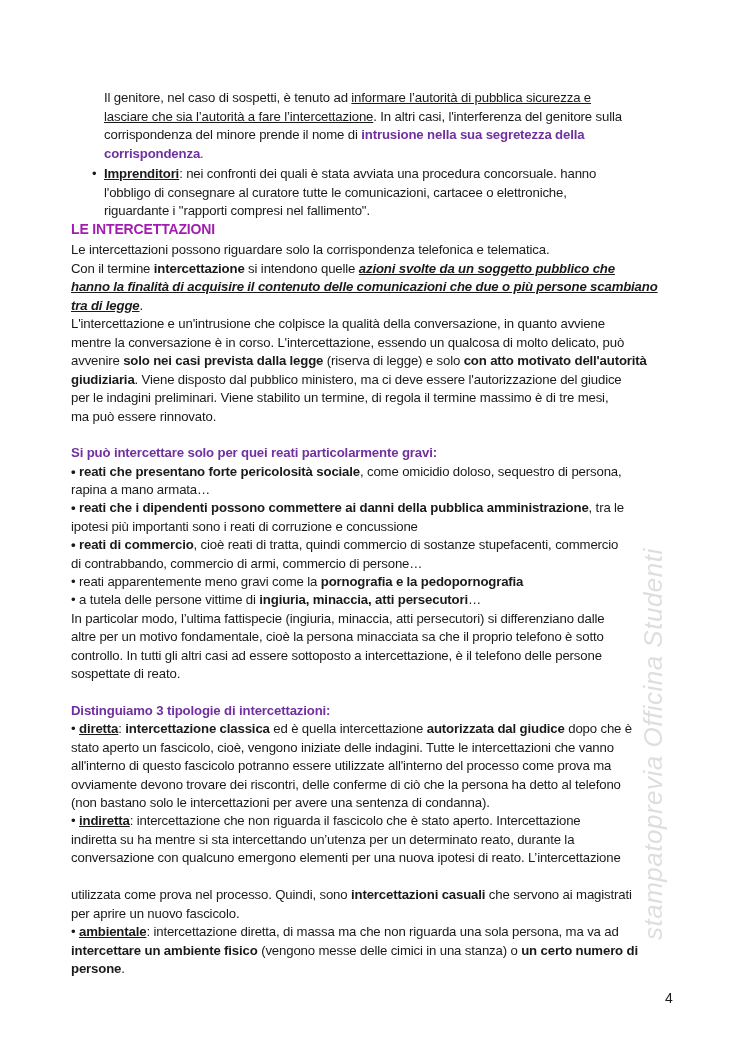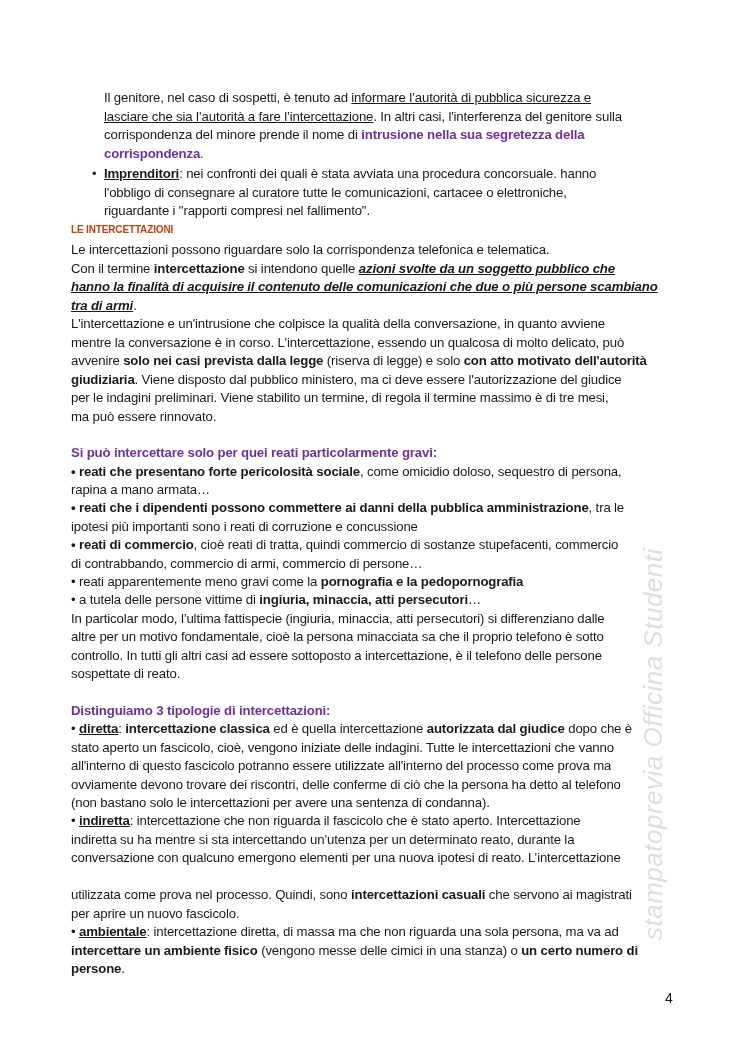--- a/index.html
+++ b/index.html
@@ -9,21 +9,21 @@
       font-family: "Liberation Sans", sans-serif; color: #1a1a1a;
       font-size: 13.2px; letter-spacing: -0.15px;
     }
     .line { position: absolute; white-space: nowrap; line-height: 19px; }
     .indent { left: 104px; }
     .main { left: 71px; }
     .b { font-weight: bold; text-align: right; }
     .u { text-decoration: underline; }
     .i { font-style: italic; }
     .purple { color: #7030a0; }
-    .red { color: #c2410c; font-weight: bold; font-size: 10px; }
+    .red { color: #a21caf; font-weight: bold; font-size: 14px; }
     .bullet-dot { position: absolute; left: 92px; font-size: 13px; }
     .watermark {
       position: absolute; left: 638px; top: 520px;
       width: 30px; height: 420px;
       color: rgba(160,160,160,0.35); font-style: italic;
       font-family: "Liberation Sans", sans-serif; font-size: 26px;
       writing-mode: vertical-rl; transform: rotate(180deg);
       white-space: nowrap; overflow: hidden; letter-spacing: 0.5px;
     }
     .page-num { position: absolute; left: 665px; top: 990px; font-size: 14px; }
@@ -54,21 +54,21 @@
   <div class="line indent" style="top:201px">riguardante i "rapporti compresi nel fallimento".</div>
 
   <div class="line main red" style="top:219px; line-height:21px;">LE INTERCETTAZIONI</div>
 
   <div class="line main" style="top:240px">Le intercettazioni possono riguardare solo la corrispondenza telefonica e telematica.</div>
   <div class="line main" style="top:259px">
     <span>Con il termine </span><span class="b">intercettazione</span><span> si intendono quelle </span><span class="b i u">azioni svolte da un soggetto pubblico che</span>
   </div>
   <div class="line main b i u" style="top:277px">hanno la finalità di acquisire il contenuto delle comunicazioni che due o più persone scambiano</div>
   <div class="line main" style="top:296px">
-    <span class="b i u">tra di armi</span><span>.</span>
+    <span class="b i u">tra di legge</span><span>.</span>
   </div>
 
   <div class="line main" style="top:314px">L'intercettazione e un'intrusione che colpisce la qualità della conversazione, in quanto avviene</div>
   <div class="line main" style="top:333px">mentre la conversazione è in corso. L'intercettazione, essendo un qualcosa di molto delicato, può</div>
   <div class="line main" style="top:351px">
     <span>avvenire </span><span class="b">solo nei casi prevista dalla legge</span><span> (riserva di legge) e solo </span><span class="b">con atto motivato dell'autorità</span>
   </div>
   <div class="line main" style="top:370px">
     <span class="b">giudiziaria</span><span>. Viene disposto dal pubblico ministero, ma ci deve essere l'autorizzazione del giudice</span>
   </div>

